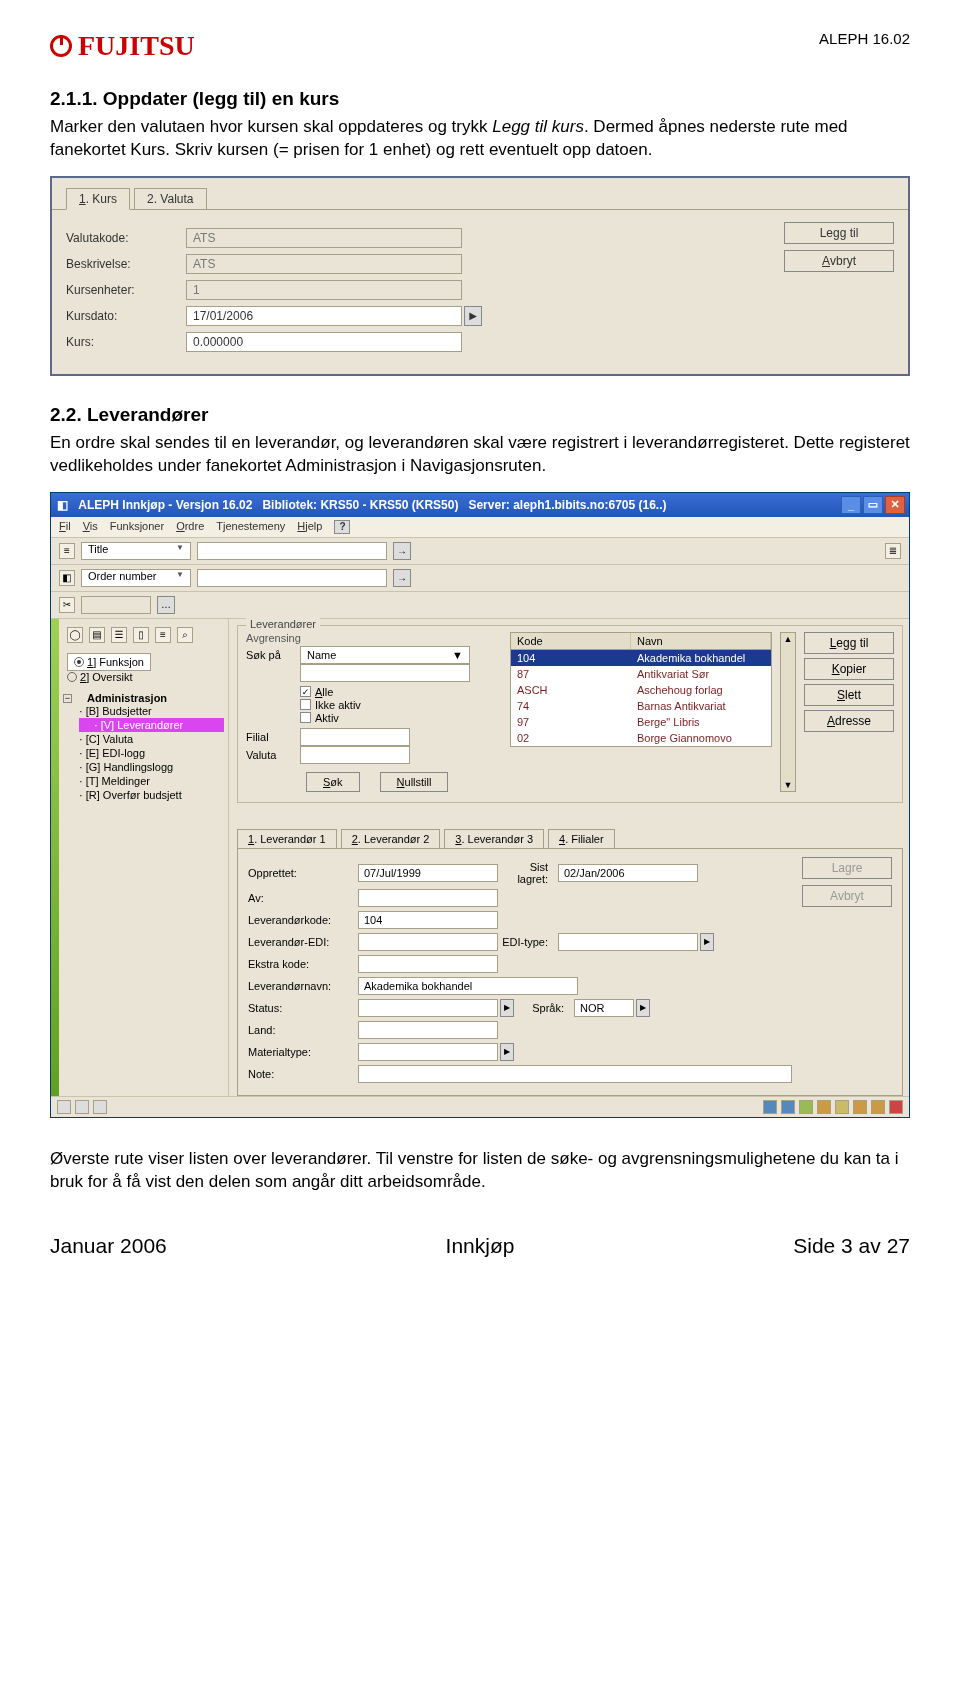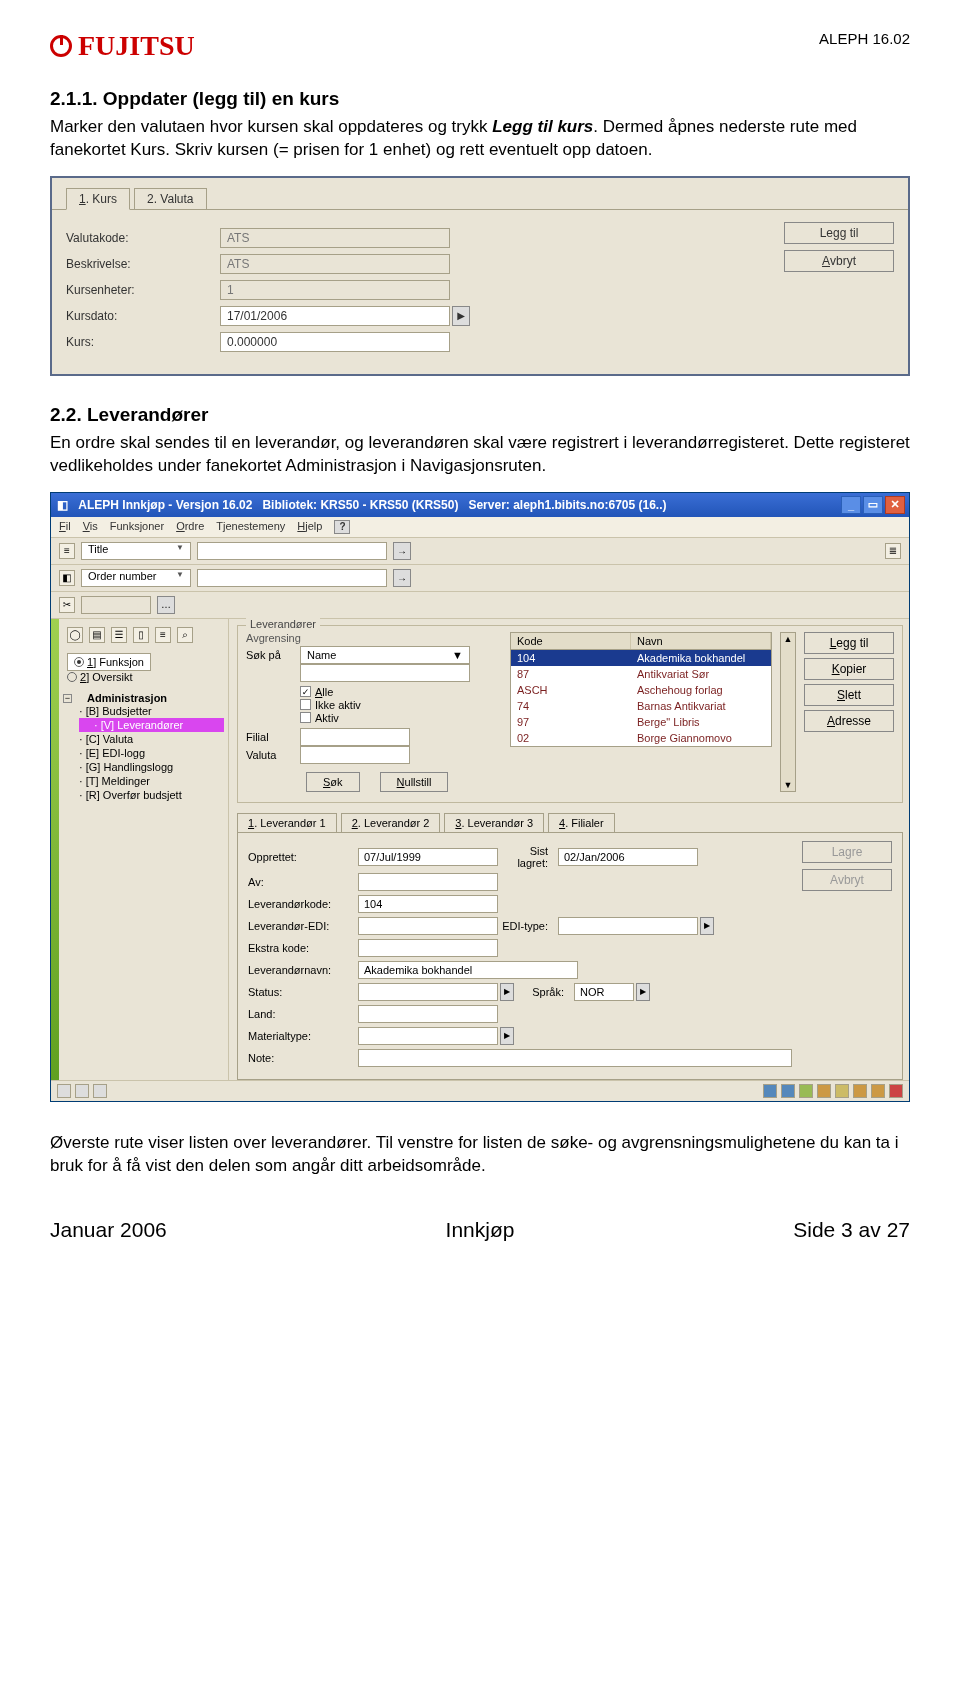--- a/index.html
+++ b/index.html
@@ -14,37 +14,37 @@
   .page {
     padding: 30px 50px 20px 50px;
   }
   .hdr { display:flex; justify-content:space-between; align-items:flex-start; }
   .logo { font-family: Georgia, serif; font-weight:bold; font-size:28px; letter-spacing:0px; color:#c00; display:flex; align-items:center; gap:6px; }
   .logo .mark { display:inline-block; width:22px; height:22px; border:3px solid #c00; border-radius:50%; position:relative; }
   .logo .mark::after { content:""; position:absolute; left:7px; top:-3px; width:3px; height:10px; background:#c00; }
   .hdr-right { font-size:15px; }
   h2.bold { font-size:19px; font-weight:bold; margin:26px 0 6px 0; }
   p.body { font-size:17px; line-height:1.35; margin:0 0 14px 0; }
-  .italic { font-style:italic;font-weight:bold; }
+  .italic { font-style:italic; }
 
   
   .shot { border:2px solid #5a6a8a; margin:10px 0 28px 0; }
   .panel { background:#e9e4d6; font-family: Tahoma, Arial, sans-serif; font-size:12px; color:#333; }
   .tabs1 { display:flex; gap:4px; padding:10px 0 0 14px; }
   .tab { background:#e9e4d6; border:1px solid #a6a088; padding:3px 12px; font-size:12px; }
   .tab.active { border-bottom-color:#e9e4d6; position:relative; }
   .tab.active u { text-decoration:underline; }
   .tabline { border-bottom:1px solid #a6a088; margin-top:-1px; }
   .form1 { display:flex; padding:12px 14px 16px 14px; gap:40px; }
   .form1-left { flex:1; }
   .row1 { display:flex; align-items:center; margin:6px 0; }
   .row1 .lbl { width:120px; }
   .inp { background:#fff; border:1px solid #a6a088; height:20px; padding:1px 6px; font-size:12px; display:flex; align-items:center; }
   .inp.dis { background:#e9e4d6; color:#777; }
-  .w230 { width:230px;margin-left:34px; }
+  .w230 { width:276px; }
   .datewrap { display:flex; }
   .datewrap .dbtn { width:18px; height:20px; border:1px solid #888; margin-left:2px; display:flex; align-items:center; justify-content:center; background:#ddd; font-size:10px; }
   .btncol { width:110px; display:flex; flex-direction:column; gap:6px; }
   .winbtn { border:1px solid #888; background:#e9e4d6; height:22px; font-size:12px; display:flex; align-items:center; justify-content:center; }
   .winbtn u { text-decoration:underline; }
 
   
   .appwin { border:1px solid #003c74; background:#e9e4d6; font-family: Tahoma, Arial, sans-serif; font-size:11px; margin:12px 0 30px 0; }
   .titlebar { background:linear-gradient(#3a6ed5,#2255b8); color:#fff; display:flex; align-items:center; justify-content:space-between; padding:3px 4px 3px 6px; font-size:12px; font-weight:bold; }
   .tbleft { display:flex; gap:10px; align-items:center; }
@@ -96,21 +96,21 @@
   .col-n { flex:1; }
   .tbody { border:1px solid #a6a088; border-top:none; background:#fff; }
   .trow { display:flex; font-size:11px; }
   .trow div { padding:2px 6px; }
   .trow.selrow { background:#1a3a8f; color:#fff; }
   .trow:not(.selrow) { color:#7a1f1f; }
   .scrollv { width:16px; background:#e3ddc9; border:1px solid #a6a088; display:flex; flex-direction:column; justify-content:space-between; align-items:center; font-size:9px; padding:1px 0; }
   .rbtns { width:90px; display:flex; flex-direction:column; gap:4px; }
 
   .tabs2 { display:flex; gap:4px; }
-  .tab2 { background:#e9e4d6; border:1px solid #a6a088; border-bottom:none; padding:3px 10px; font-size:11px; }
+  .tab2 { background:#e9e4d6; border:1px solid #a6a088; border-bottom:none; padding:3px 10px; font-size:11px;margin-top:16px; }
   .tab2.active u { text-decoration:underline; }
   .detail { border:1px solid #a6a088; padding:8px 10px; display:flex; gap:10px; }
   .detL { flex:1; }
   .drow { display:flex; align-items:center; margin:4px 0; }
   .drow .dl { width:110px; }
   .dinp { background:#fff; border:1px solid #a6a088; height:18px; padding:0 5px; display:flex; align-items:center; font-size:11px; }
   .w140 { width:140px; }
   .w220 { width:220px; }
   .mid { width:60px; text-align:right; padding-right:10px; }
   .wsmall { width:60px; }

